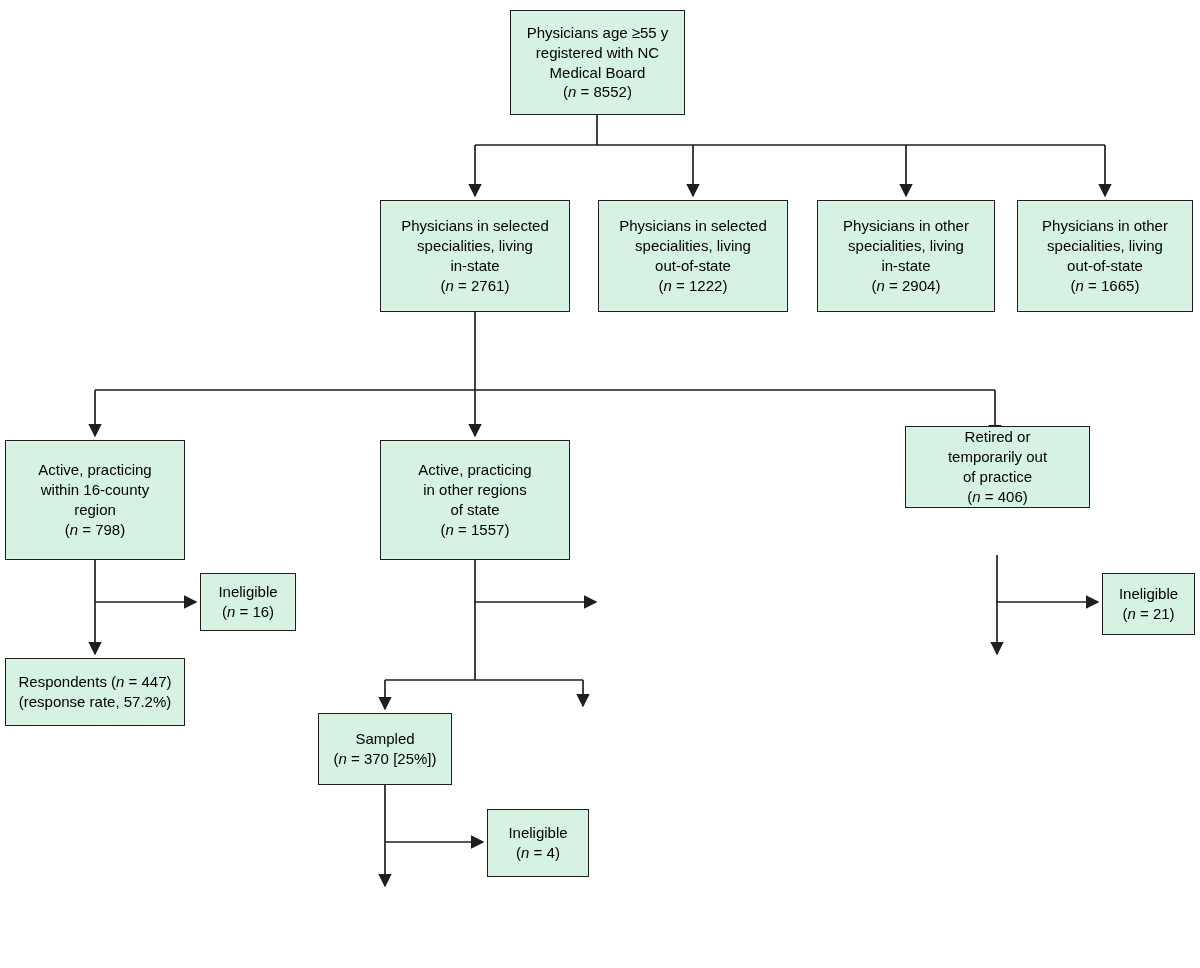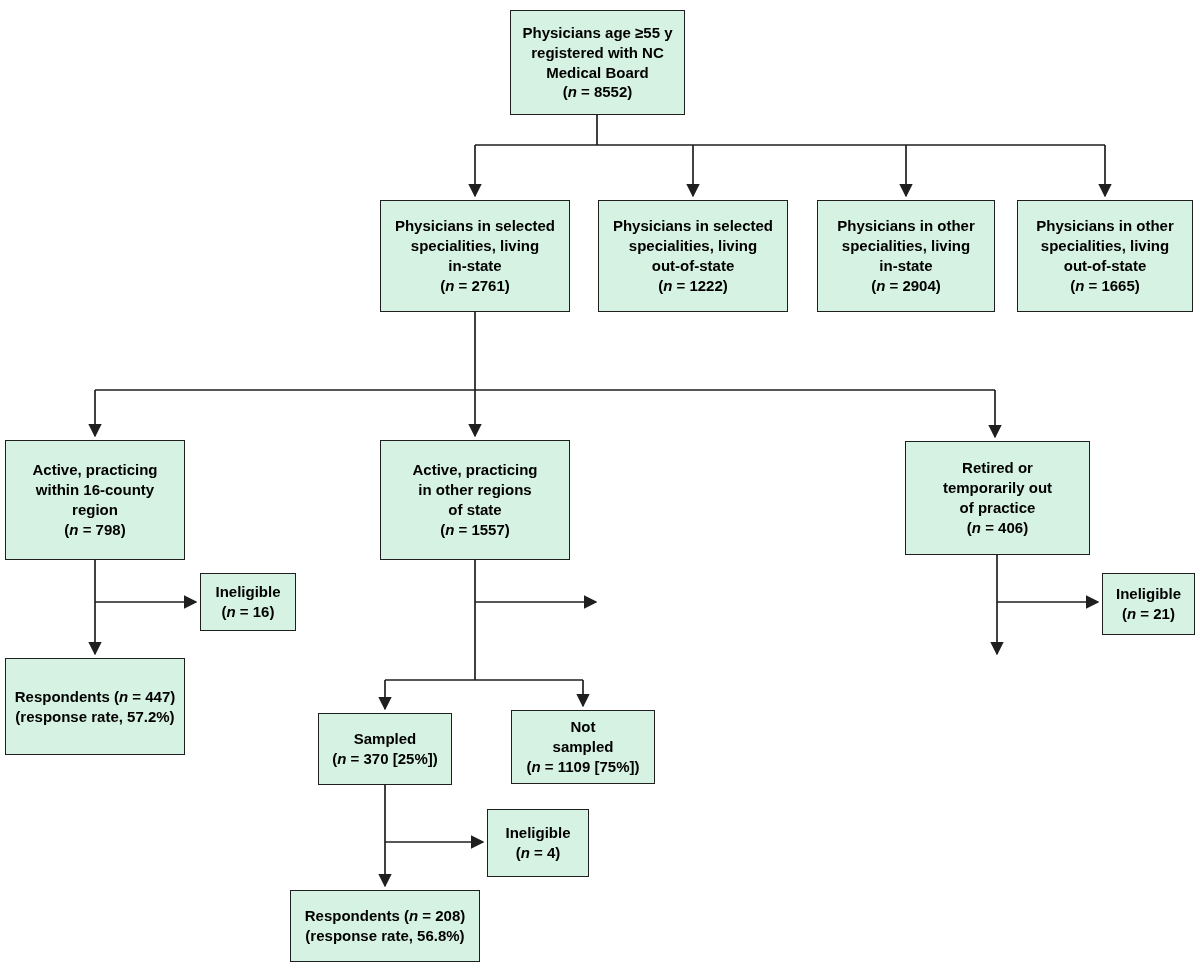--- a/index.html
+++ b/index.html
@@ -44,21 +44,21 @@
     border: 1.6px solid var(--box-border);
     box-sizing: border-box;
     display: flex;
     align-items: center;
     justify-content: center;
     text-align: center;
     padding: 4px 6px;
   }
   .box-text {
     white-space: pre-line;
-    font-weight: bold;
+    font-weight: normal;
     font-size: 15px;
     line-height: 1.32;
     color: #000000;
   }
 </style>
 </head>
 <body>
 
 <div class="diagram">
 
@@ -149,58 +149,49 @@
 (<i>n</i> = 798)</span>
   </div>
 
   <div class="box" style="left:380px; top:440px; width:190px; height:120px">
     <span class="box-text">Active, practicing
 in other regions
 of state
 (<i>n</i> = 1557)</span>
   </div>
 
-  <div class="box" style="left:905px; top:441px; width:185px; height:114px">
+  <div class="box" style="left:905px; top:426px; width:185px; height:82px">
     <span class="box-text">Retired or
 temporarily out
 of practice
 (<i>n</i> = 406)</span>
   </div>
 
   <div class="box" style="left:200px; top:573px; width:96px; height:58px">
     <span class="box-text">Ineligible
 (<i>n</i> = 16)</span>
   </div>
 
-  <div class="box" style="left:5px; top:658px; width:180px; height:97px">
+  <div class="box" style="left:5px; top:658px; width:180px; height:68px">
     <span class="box-text">Respondents (<i>n</i> = 447)
 (response rate, 57.2%)</span>
   </div>
 
 
   <div class="box" style="left:318px; top:713px; width:134px; height:72px">
     <span class="box-text">Sampled
 (<i>n</i> = 370 [25%])</span>
   </div>
 
-  <div class="box" style="left:511px; top:710px; width:144px; height:74px">
-    <span class="box-text">Not
-sampled
-(<i>n</i> = 1109 [75%])</span>
-  </div>
 
   <div class="box" style="left:487px; top:809px; width:102px; height:68px">
     <span class="box-text">Ineligible
 (<i>n</i> = 4)</span>
   </div>
 
-  <div class="box" style="left:290px; top:890px; width:190px; height:72px">
-    <span class="box-text">Respondents (<i>n</i> = 208)
-(response rate, 56.8%)</span>
-  </div>
 
   <div class="box" style="left:1102px; top:573px; width:93px; height:62px">
     <span class="box-text">Ineligible
 (<i>n</i> = 21)</span>
   </div>
 
 
 </div>
 
 </body></html>

